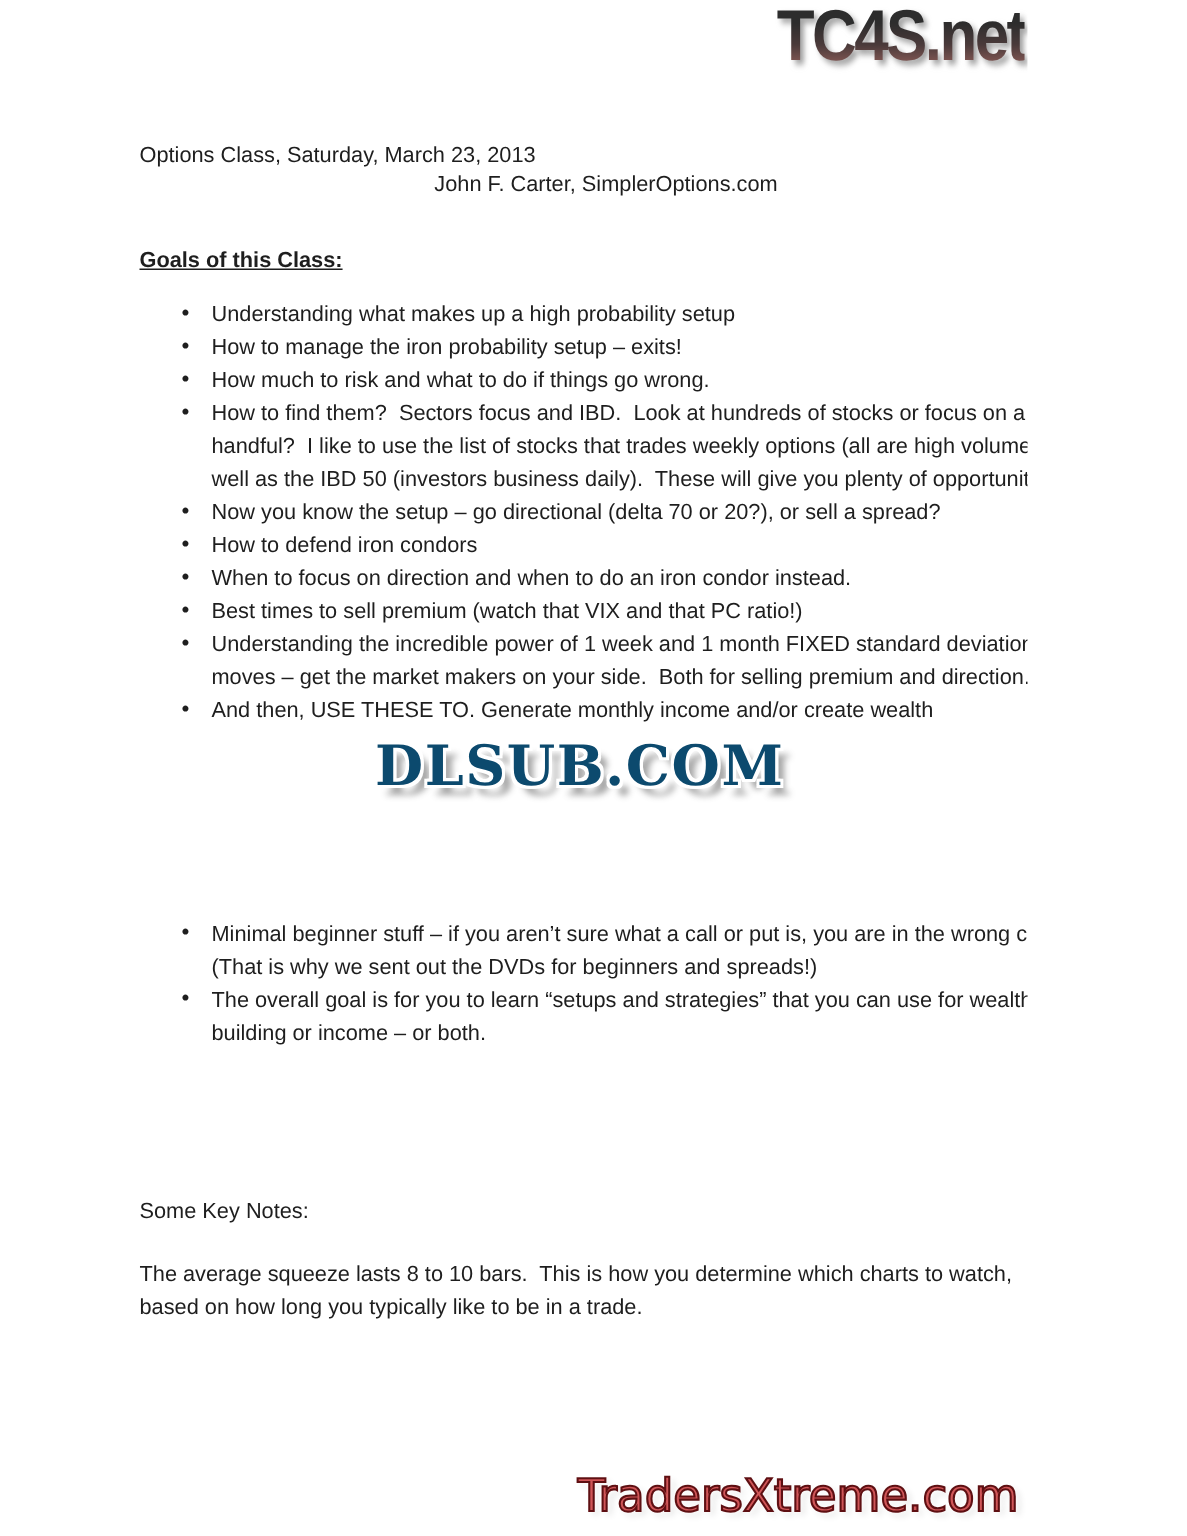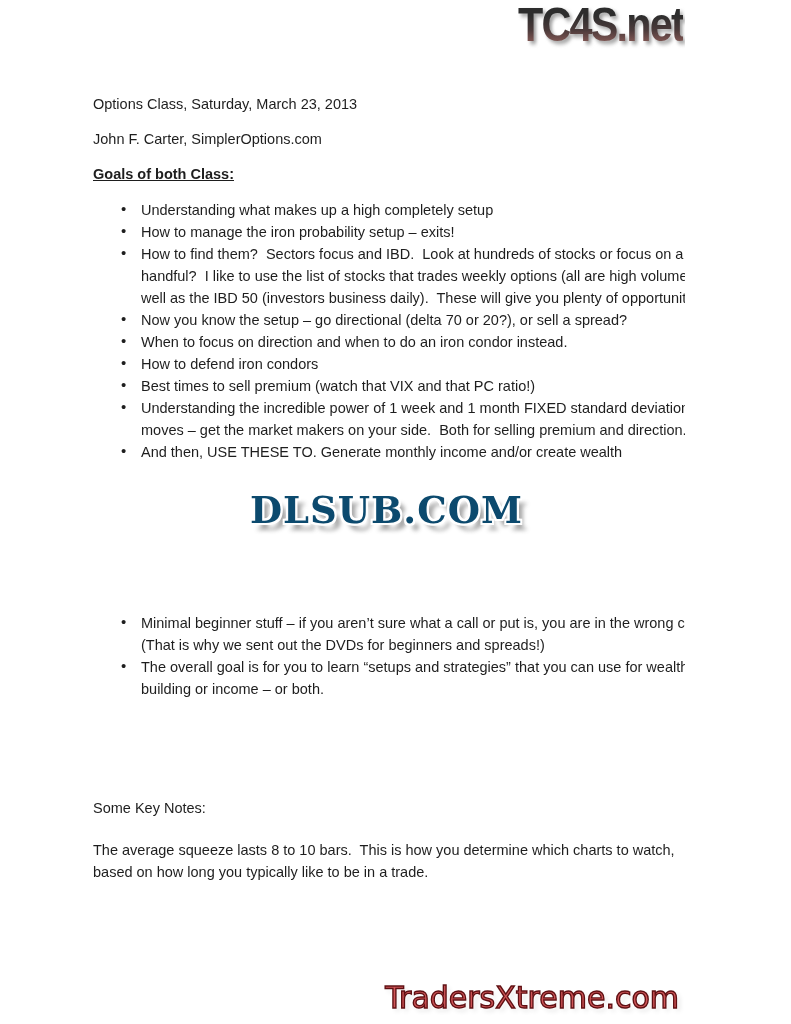--- a/index.html
+++ b/index.html
@@ -11,21 +11,21 @@
     font-family:"Liberation Sans",sans-serif;
     color:#1e1e1e;
     font-size:14.5px;
     line-height:22px;
   }
   .abs{position:absolute;}
 
   
   .doc-line{left:93px;width:622px;white-space:pre-wrap;}
   .doc-title{top:93px;}
-  .doc-byline{top:128px;}
+  .doc-byline{top:112px;text-align:center;}
   .doc-heading{font-weight:bold;text-decoration:underline;}
   .goals-heading{top:163px;}
   .expect-heading{top:555px;}
   .notes-heading{top:797px;}
   .notes-para{top:839px;}
 
   .goals-list{top:199px;}
   .expect-list{top:612px;}
   ul.doc-list{list-style:none;margin:0;padding:0;left:93px;width:622px;}
   ul.doc-list li{position:relative;padding-left:48px;white-space:pre-wrap;}
@@ -85,29 +85,30 @@
 <body>
 
 <div class="page">
 
   <div class="abs wm-tc4s">TC4S.net</div>
 
   <div class="abs doc-line doc-title">Options Class, Saturday, March 23, 2013</div>
 
   <div class="abs doc-line doc-byline">John F. Carter, SimplerOptions.com</div>
 
-  <div class="abs doc-line doc-heading goals-heading">Goals of both Class:</div>
+  <div class="abs doc-line doc-heading goals-heading">Goals of this Class:</div>
 
   <ul class="abs doc-list goals-list">
-    <li>Understanding what makes up a high completely setup</li>
+    <li>Understanding what makes up a high probability setup</li>
     <li>How to manage the iron probability setup – exits!</li>
+    <li>How much to risk and what to do if things go wrong.</li>
     <li>How to find them?  Sectors focus and IBD.  Look at hundreds of stocks or focus on a handful?  I like to use the list of stocks that trades weekly options (all are high volume) as well as the IBD 50 (investors business daily).  These will give you plenty of opportunities.</li>
     <li>Now you know the setup – go directional (delta 70 or 20?), or sell a spread?</li>
+    <li>How to defend iron condors</li>
     <li>When to focus on direction and when to do an iron condor instead.</li>
-    <li>How to defend iron condors</li>
     <li>Best times to sell premium (watch that VIX and that PC ratio!)</li>
     <li>Understanding the incredible power of 1 week and 1 month FIXED standard deviation moves – get the market makers on your side.  Both for selling premium and direction.</li>
     <li>And then, USE THESE TO. Generate monthly income and/or create wealth</li>
   </ul>
 
   <div class="abs wm-dlsub">DLSUB.COM</div>
 
 
   <ul class="abs doc-list expect-list">
     <li>Minimal beginner stuff – if you aren’t sure what a call or put is, you are in the wrong class!  (That is why we sent out the DVDs for beginners and spreads!)</li>

